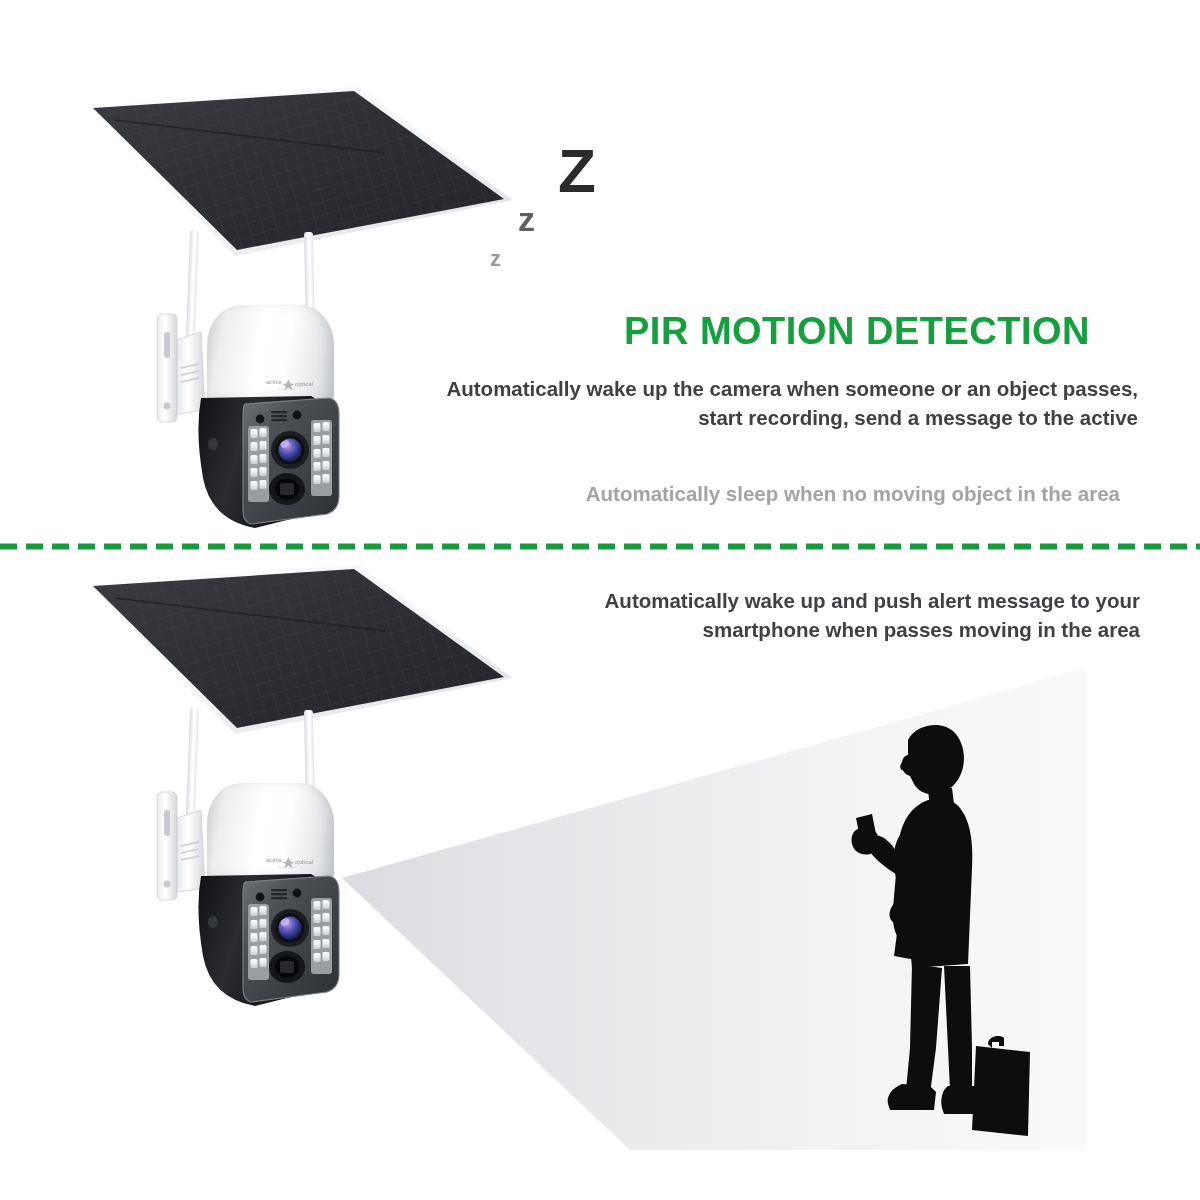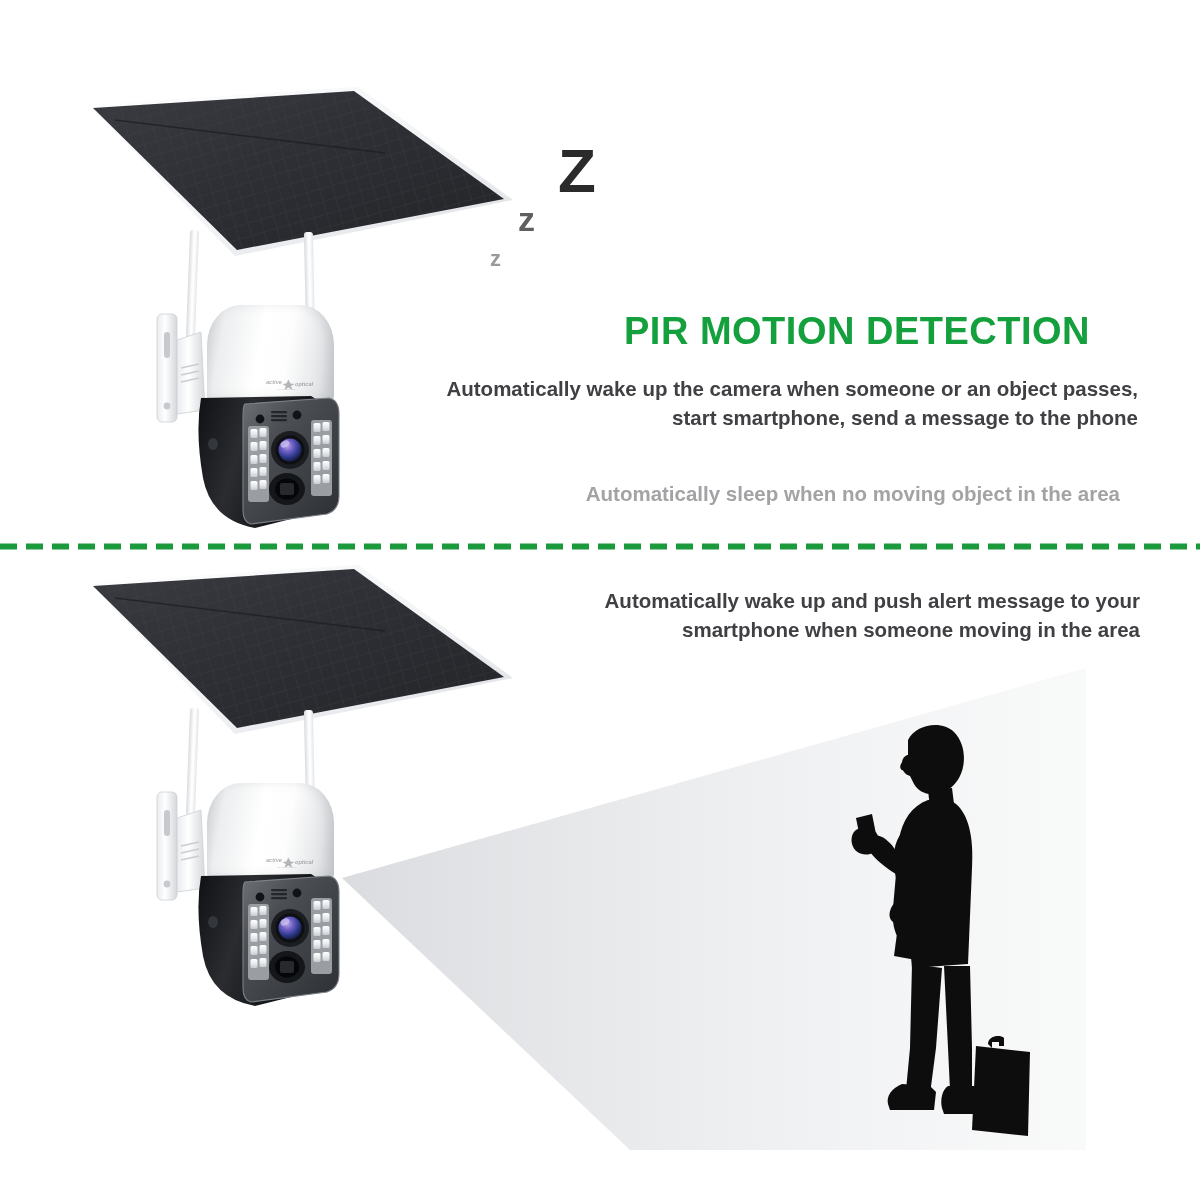--- a/index.html
+++ b/index.html
@@ -157,21 +157,21 @@
     <div id="zzz">
       <span class="zchar" id="z-big">Z</span>
       <span class="zchar" id="z-mid">z</span>
       <span class="zchar" id="z-small">z</span>
     </div>
 
     <div id="headline">PIR MOTION DETECTION</div>
 
     <div id="subhead">
       <div>Automatically wake up the camera when someone or an object passes,</div>
-      <div>start smartphone, send a message to the phone</div>
+      <div>start recording, send a message to the active</div>
     </div>
 
     <div id="note">Automatically sleep when no moving object in the area</div>
 
     <div class="device" id="device-top">
 
       <div class="solar-wrap">
         <svg class="solar-svg" width="430" height="200" viewBox="0 0 430 200">
           <defs>
             <linearGradient id="cellGrad" x1="0" y1="0" x2="1" y2="1">
@@ -568,16 +568,16 @@
           <ellipse cx="94" cy="97" rx="18" ry="16" fill="#141619"></ellipse>
           <ellipse cx="94" cy="97" rx="12" ry="10.5" fill="#050608"></ellipse>
           <rect x="87" y="91" width="14" height="12" rx="2" fill="#2b2e33" opacity=".9"></rect>
         </g>
       </svg>
     </div>
   </div>
 
   <div id="bottom-copy">
     <div>Automatically wake up and push alert message to your</div>
-    <div>smartphone when someone moving in the area</div>
+    <div>smartphone when passes moving in the area</div>
   </div>
 
 </div>
 
 </body></html>

